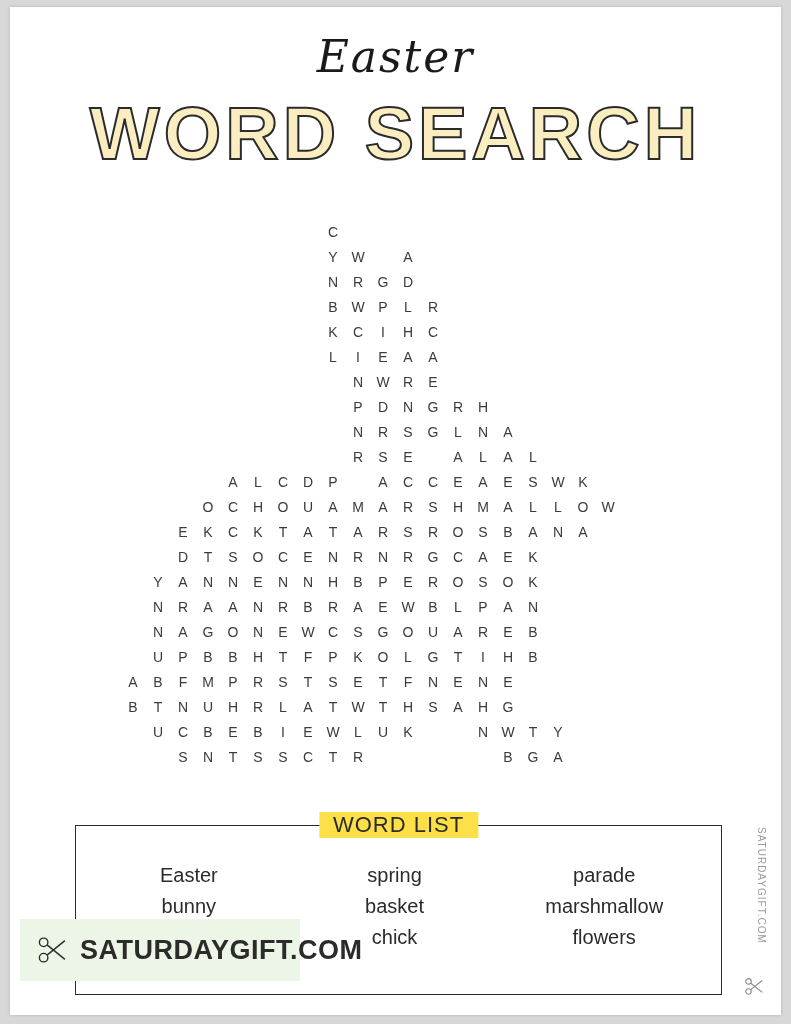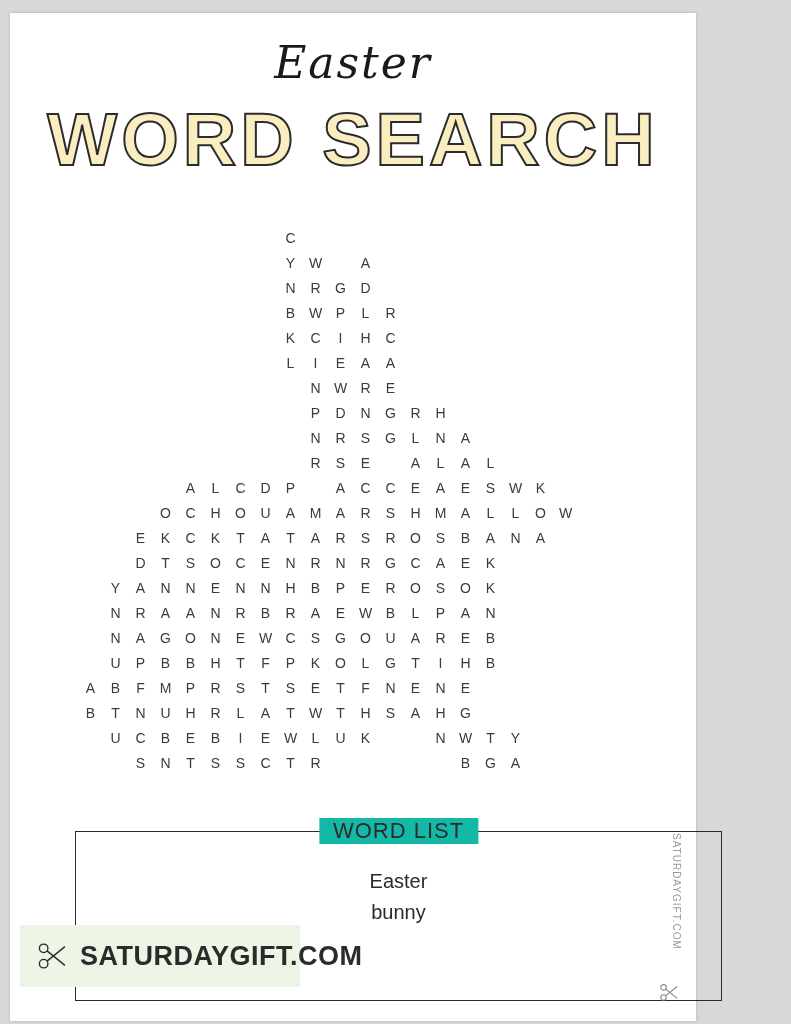--- a/index.html
+++ b/index.html
@@ -9,22 +9,22 @@
   body {
     width: 791px;
     height: 1024px;
     background: #d8d8d8;
     font-family: "Liberation Sans", sans-serif;
     overflow: hidden;
   }
   .page {
     position: absolute;
     left: 10px;
-    top: 13px;
-    width: 686px;
+    top: 7px;
+    width: 771px;
     height: 1008px;
     background: #ffffff;
     box-shadow: 0 0 3px rgba(0,0,0,0.18);
   }
 
   
   .script-title {
     text-align: center;
     font-family: "DejaVu Serif", serif;
     font-style: italic;
@@ -77,21 +77,21 @@
     top: 818px;
     width: 645px;
     height: 168px;
     border: 1.5px solid #2b2b2b;
   }
   .wordlist-title {
     position: absolute;
     top: -14px;
     left: 50%;
     transform: translateX(-50%);
-    background: #14b8a6;
+    background: #fde047;
     padding: 0 14px;
     font-family: "Liberation Sans", sans-serif;
     font-size: 22px;
     letter-spacing: 1px;
     color: #2b2b2b;
   }
   .wordlist-cols {
     display: flex;
     justify-content: space-around;
     align-items: flex-start;
@@ -654,20 +654,30 @@
       </div>
   </div>
 
   <div class="wordlist-box">
     <div class="wordlist-title">WORD LIST</div>
     <div class="wordlist-cols" id="wordlist">
         <div class="wl-col">
           <div>Easter</div>
           <div>bunny</div>
         </div>
+        <div class="wl-col">
+          <div>spring</div>
+          <div>basket</div>
+          <div>chick</div>
+        </div>
+        <div class="wl-col">
+          <div>parade</div>
+          <div>marshmallow</div>
+          <div>flowers</div>
+        </div>
       </div>
   </div>
 
   <div class="logo">
     <svg class="logo-mark" viewBox="0 0 40 40">
       <circle cx="9" cy="29" r="5" fill="none" stroke="#2b2b2b" stroke-width="1.6"></circle>
       <circle cx="9" cy="11" r="5" fill="none" stroke="#2b2b2b" stroke-width="1.6"></circle>
       <line x1="13" y1="26" x2="34" y2="9" stroke="#2b2b2b" stroke-width="1.6"></line>
       <line x1="13" y1="14" x2="34" y2="31" stroke="#2b2b2b" stroke-width="1.6"></line>
     </svg>

